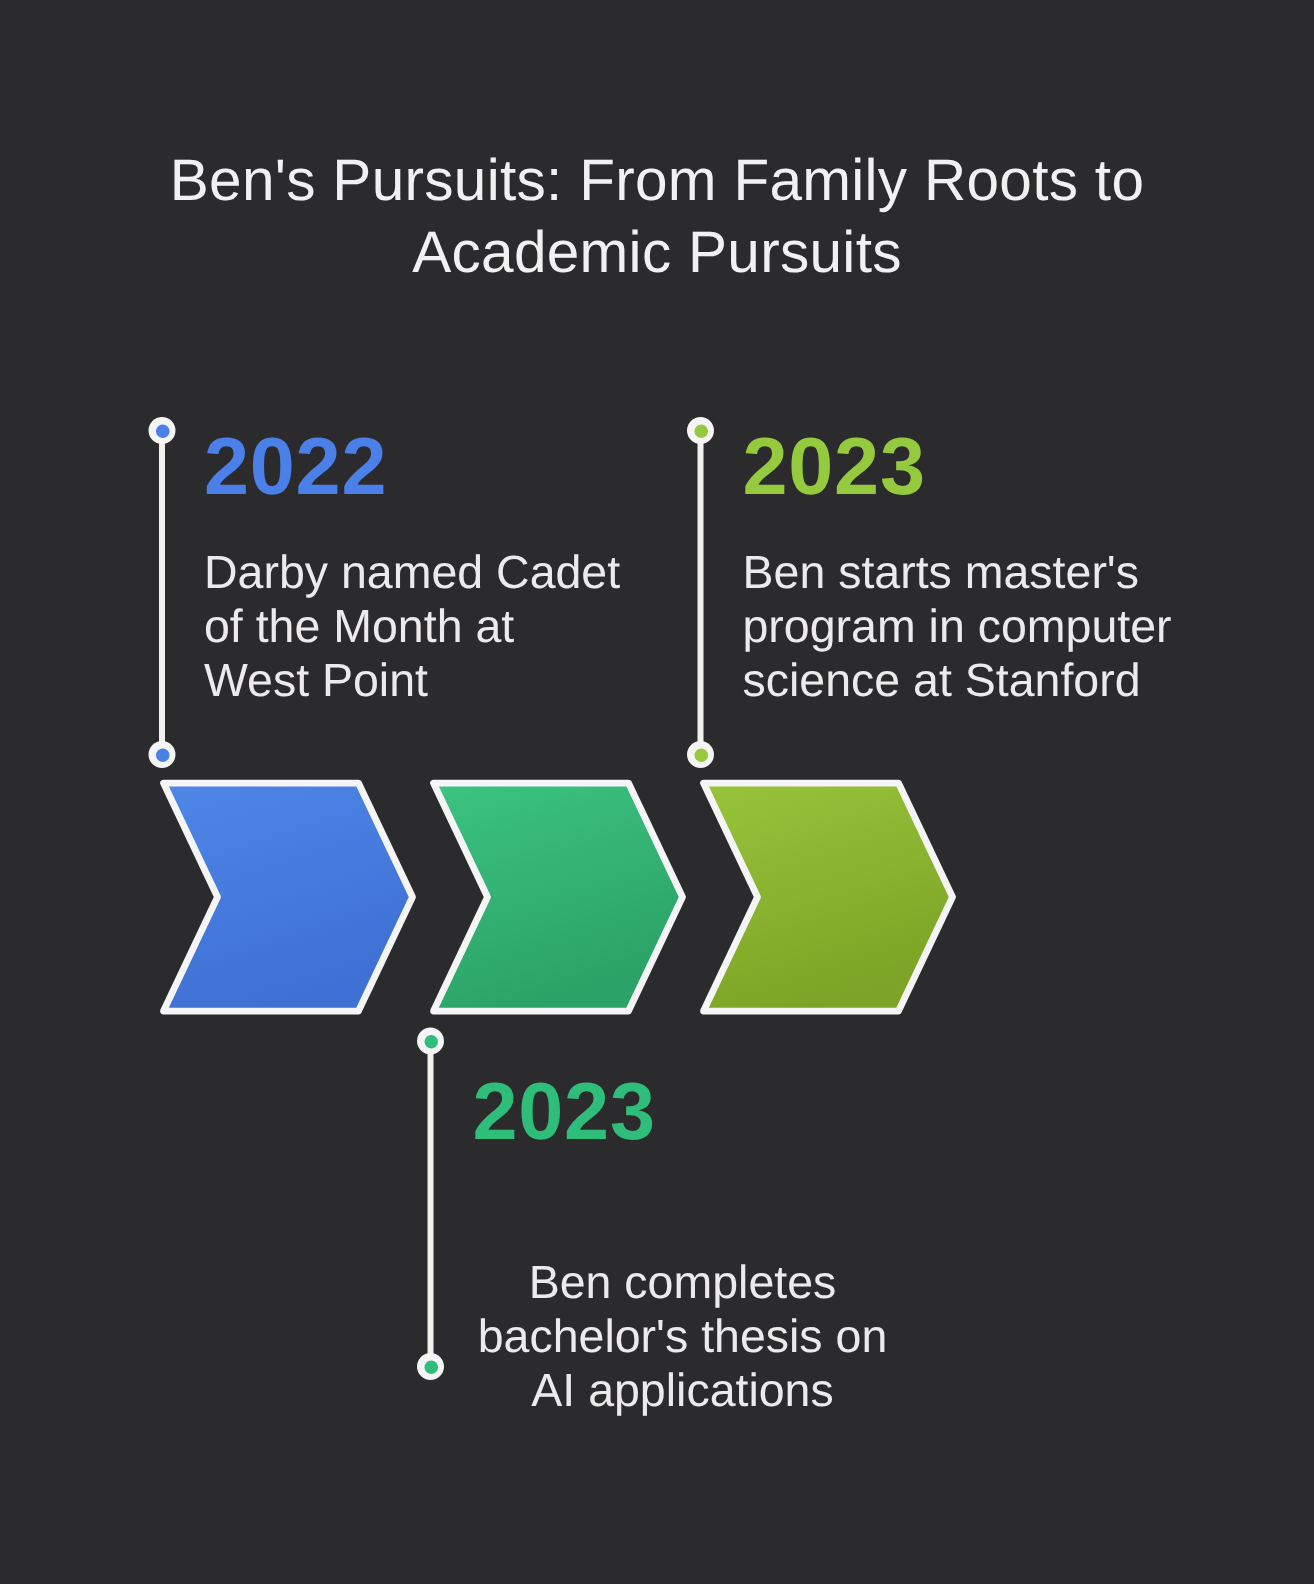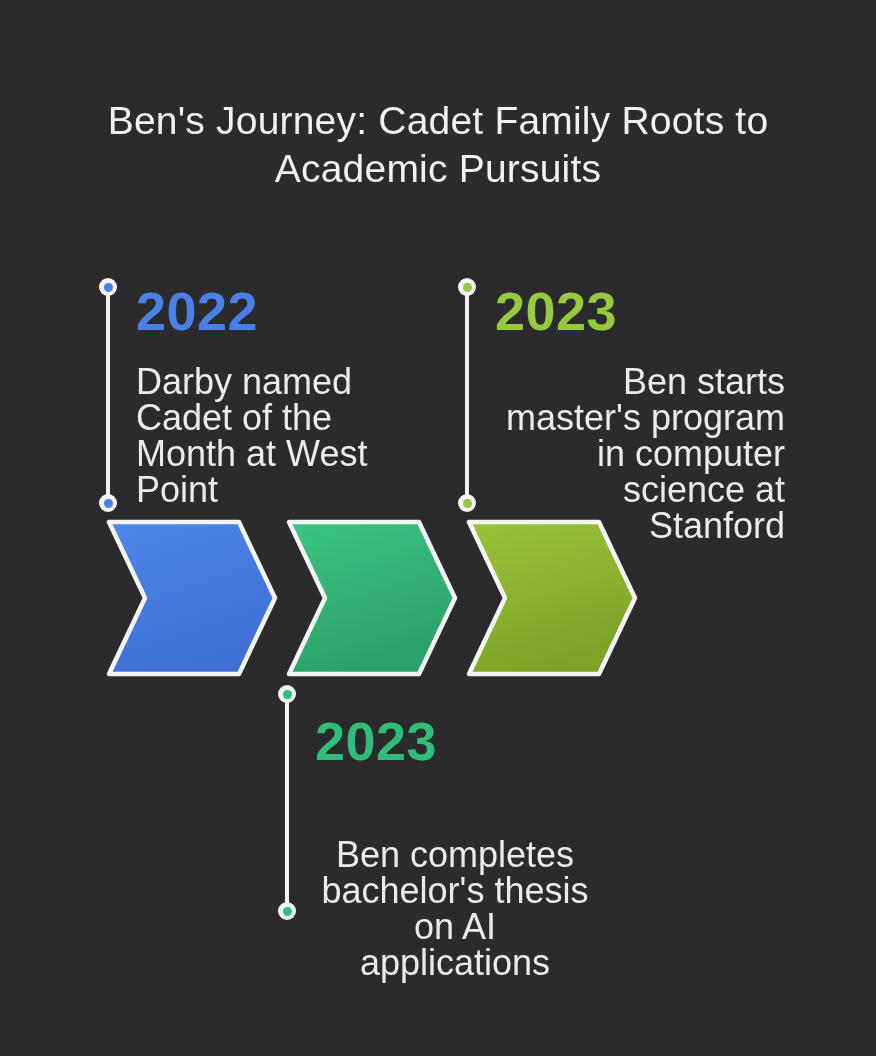--- a/index.html
+++ b/index.html
@@ -50,59 +50,59 @@
   }
   .event-year {
     position: absolute;
     font-size: 54px;
     font-weight: 700;
     line-height: 41px;
     letter-spacing: 0.5px;
   }
   .event-desc {
     position: absolute;
-    font-size: 36px;
+    font-size: 31px;
     line-height: 36px;
     color: #eceaea;
     font-weight: 400;
   }
   .chevron-svg {
     position: absolute;
     top: 518px;
     width: 174px;
     height: 160px;
     overflow: visible;
   }
 </style>
 </head>
 <body>
 
 <div class="stage">
 
-  <div class="title">Ben's Journey: Cadet Family Roots to Academic Pursuits</div>
+  <div class="title">Ben's Pursuits: From Family Roots to Academic Pursuits</div>
 
   <div class="tl-line" style="left:106px; top:287px; height:216px;"></div>
   <div class="dot" style="left:99px; top:278px;">
     <div class="dot-inner" style="background: rgb(74, 128, 232);"></div>
   </div>
   <div class="dot" style="left:99px; top:494px;">
     <div class="dot-inner" style="background: rgb(74, 128, 232);"></div>
   </div>
   <div class="event-year" style="left: 136px; top: 291px; color: rgb(74, 128, 232);">2022</div>
   <div class="event-desc" style="left:136px; top:364px; width:280px;">Darby named Cadet of the Month at West Point</div>
 
   <div class="tl-line" style="left:465px; top:287px; height:216px;"></div>
   <div class="dot" style="left:458px; top:278px;">
     <div class="dot-inner" style="background: rgb(149, 201, 62);"></div>
   </div>
   <div class="dot" style="left:458px; top:494px;">
     <div class="dot-inner" style="background: rgb(149, 201, 62);"></div>
   </div>
   <div class="event-year" style="left: 495px; top: 291px; color: rgb(149, 201, 62);">2023</div>
-  <div class="event-desc" style="left:495px; top:364px; width:290px;text-align:right;">Ben starts master's program in computer science at Stanford</div>
+  <div class="event-desc" style="left:495px; top:364px; width:290px;">Ben starts master's program in computer science at Stanford</div>
 
   <svg class="chevron-svg" style="left:105px;" viewBox="0 0 174 160">
     <defs>
       <linearGradient id="grad0" x1="0" y1="0" x2="0.35" y2="1">
         <stop offset="0" stop-color="#4f86e8"></stop>
         <stop offset="1" stop-color="#3f70d4"></stop>
       </linearGradient>
     </defs>
     <polygon points="4,4 134,4 170,80 134,156 4,156 40,80" fill="url(#grad0)" stroke="#f5f5f5" stroke-width="4.5" stroke-linejoin="round"></polygon>
   </svg>

